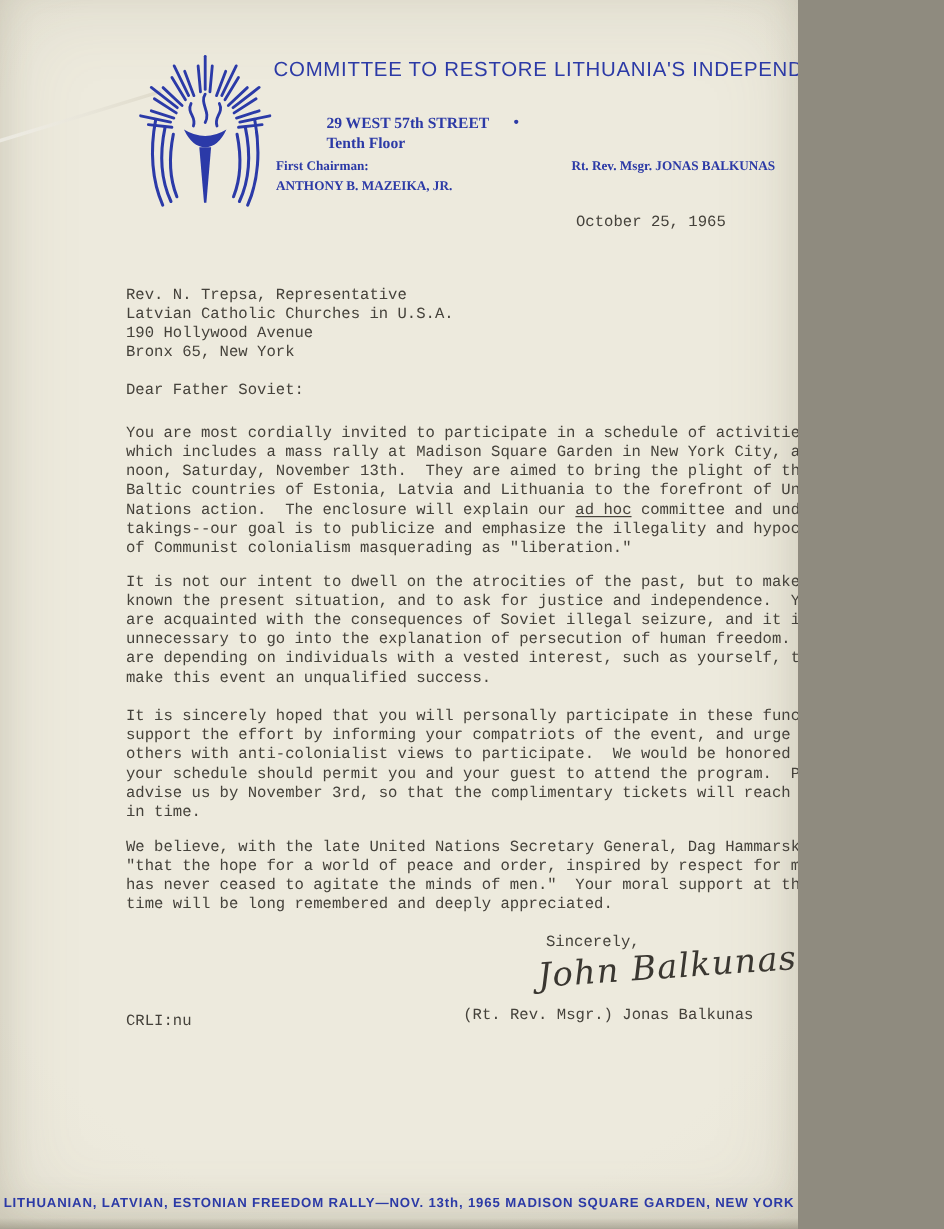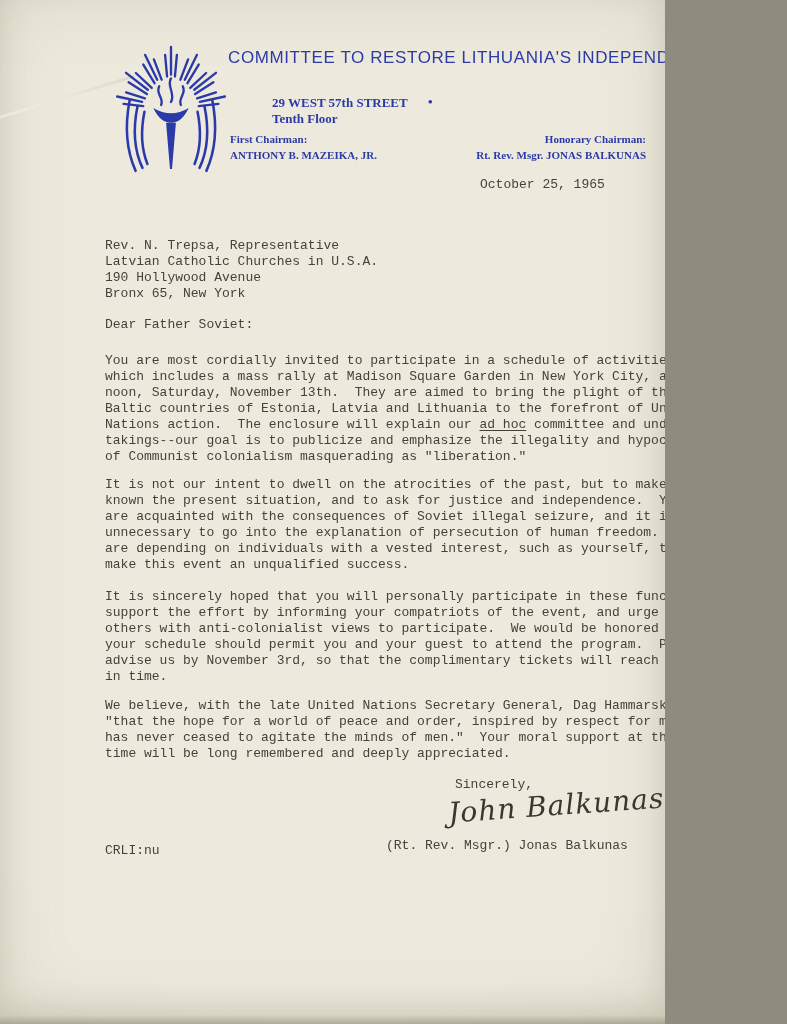--- a/index.html
+++ b/index.html
@@ -129,21 +129,20 @@
     <div>29 WEST 57th STREET</div>
     <div>Tenth Floor</div>
   </div>
   <div class="addr addr-bullet">•</div>
 
   <div class="chair chair-left">
     <div>First Chairman:</div>
     <div>ANTHONY B. MAZEIKA, JR.</div>
   </div>
   <div class="chair chair-right">
-    <div>Honorary Chairman:</div>
     <div>Rt. Rev. Msgr. JONAS BALKUNAS</div>
   </div>
 
   <div class="tw date">October 25, 1965</div>
   <div class="tw recipient">Rev. N. Trepsa, Representative
 Latvian Catholic Churches in U.S.A.
 190 Hollywood Avenue
 Bronx 65, New York</div>
   <div class="tw salutation">Dear Father Soviet:</div>
   <div class="tw p1">You are most cordially invited to participate in a schedule of activities,
@@ -167,13 +166,14 @@
 in time.</div>
   <div class="tw p4">We believe, with the late United Nations Secretary General, Dag Hammarskjold,
 "that the hope for a world of peace and order, inspired by respect for man,
 has never ceased to agitate the minds of men."  Your moral support at this
 time will be long remembered and deeply appreciated.</div>
   <div class="tw closing">Sincerely,</div>
   <div class="sig-script">John Balkunas</div>
   <div class="tw sig-typed">(Rt. Rev. Msgr.) Jonas Balkunas</div>
   <div class="tw reference">CRLI:nu</div>
 
+  <div class="footer">LITHUANIAN, LATVIAN, ESTONIAN FREEDOM RALLY—NOV. 13th, 1965 MADISON SQUARE GARDEN, NEW YORK</div>
 </div>
 
 </body></html>

